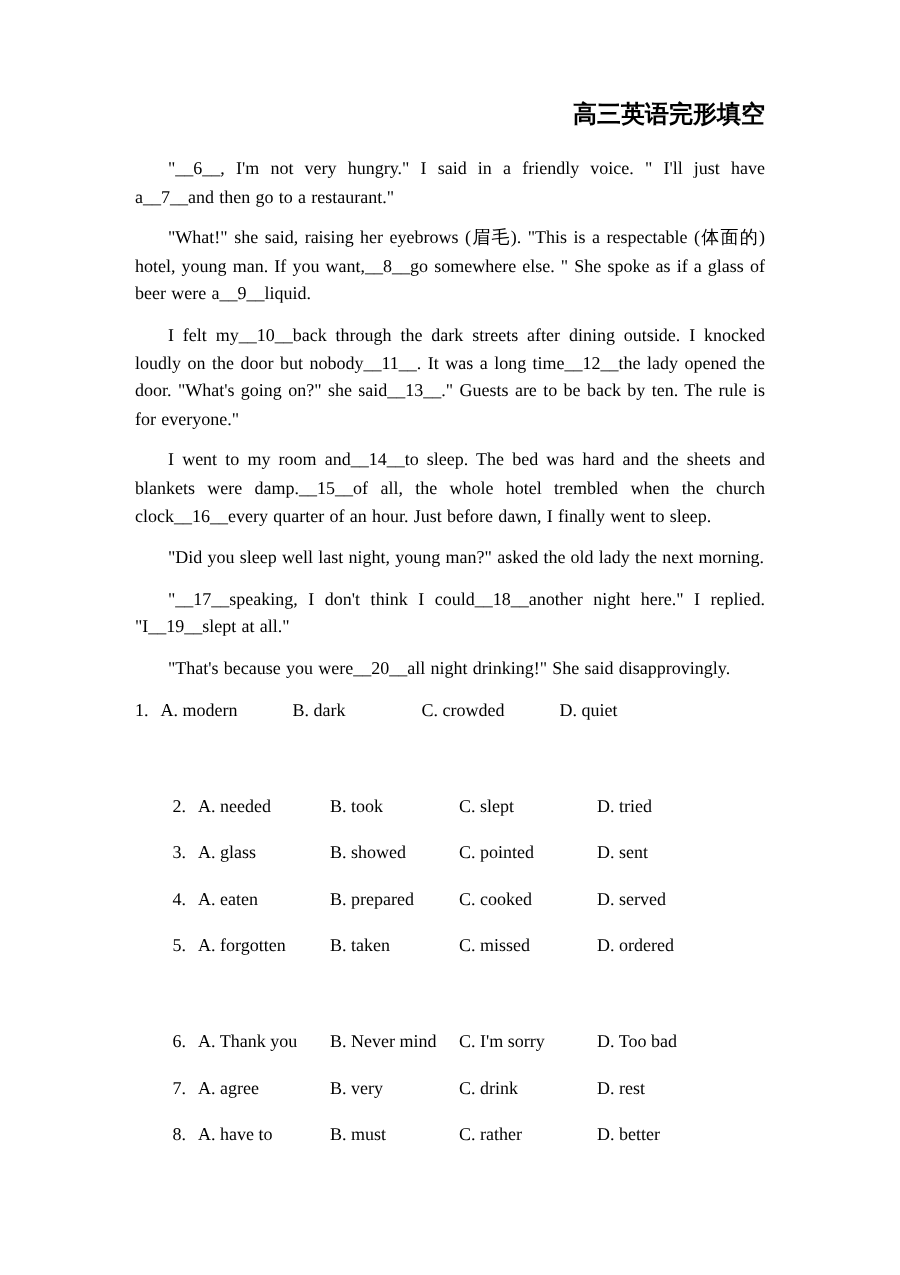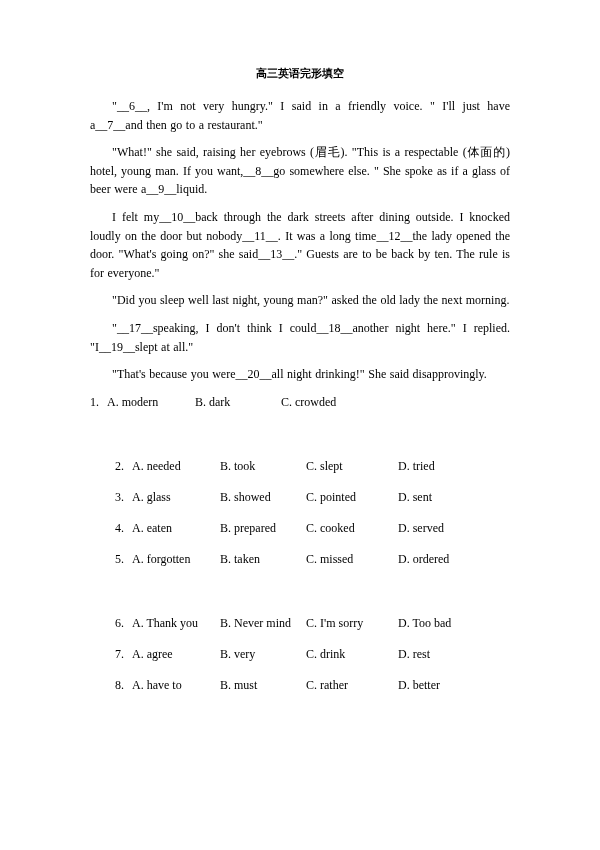--- a/index.html
+++ b/index.html
@@ -13,23 +13,23 @@
     height: 850px;
     background: #ffffff;
     box-sizing: border-box;
     padding: 66px 90px 0 90px;
     font-family: "Liberation Serif", "DejaVu Serif", serif;
     font-size: 12px;
     color: #000000;
     overflow: hidden;
   }
   .doc-title {
-    text-align: center;
+    text-align: right;
     font-weight: bold;
-    font-size: 11px;
+    font-size: 16px;
     margin: 0 0 16px 0;
   }
   .passage p {
     margin: 0 0 9px 0;
     line-height: 1.55;
     text-align: justify;
     text-indent: 22px;
     word-spacing: 0.5px;
   }
   .questions {
@@ -56,32 +56,34 @@
 <body>
 
 <div class="page">
 
   <h1 class="doc-title">高三英语完形填空</h1>
 
   <div class="passage">
     <p>"__6__, I'm not very hungry." I said in a friendly voice. " I'll just have a__7__and then go to a restaurant."</p>
     <p>"What!" she said, raising her eyebrows (眉毛). "This is a respectable (体面的) hotel, young man. If you want,__8__go somewhere else. " She spoke as if a glass of beer were a__9__liquid.</p>
     <p>I felt my__10__back through the dark streets after dining outside. I knocked loudly on the door but nobody__11__. It was a long time__12__the lady opened the door. "What's going on?" she said__13__." Guests are to be back by ten. The rule is for everyone."</p>
+    <p>I went to my room and__14__to sleep. The bed was hard and the sheets and blankets were damp.__15__of all, the whole hotel trembled when the church clock__16__every quarter of an hour. Just before dawn, I finally went to sleep.</p>
     <p>"Did you sleep well last night, young man?" asked the old lady the next morning.</p>
     <p>"__17__speaking, I don't think I could__18__another night here." I replied. "I__19__slept at all."</p>
     <p>"That's because you were__20__all night drinking!" She said disapprovingly.</p>
   </div>
 
   <div class="questions">
 
     <div class="q-row">
       <span class="q-num">1.</span>
       <span class="q-opt">A. modern</span>
       <span class="q-opt">B. dark</span>
       <span class="q-opt">C. crowded</span>
+      <span class="q-opt">D. quiet</span>
     </div>
 
     <div class="group-gap"></div>
 
     <div class="q-row indent">
       <span class="q-num">2.</span>
       <span class="q-opt">A. needed</span>
       <span class="q-opt">B. took</span>
       <span class="q-opt">C. slept</span>
       <span class="q-opt">D. tried</span>

